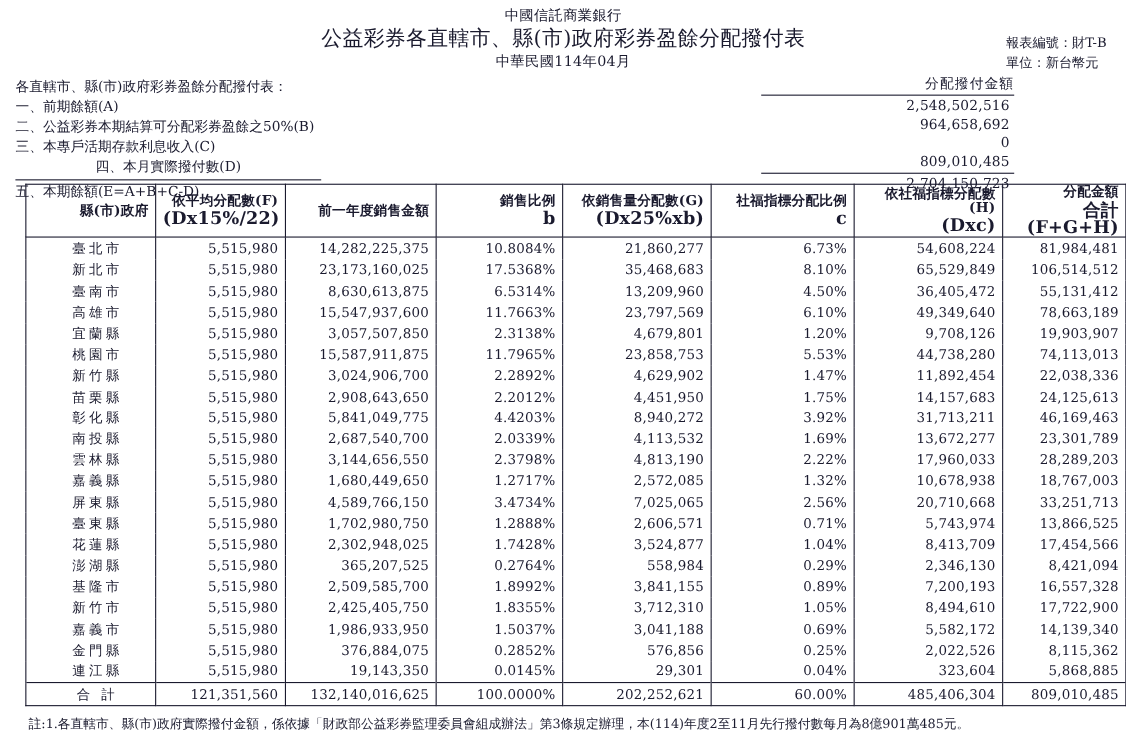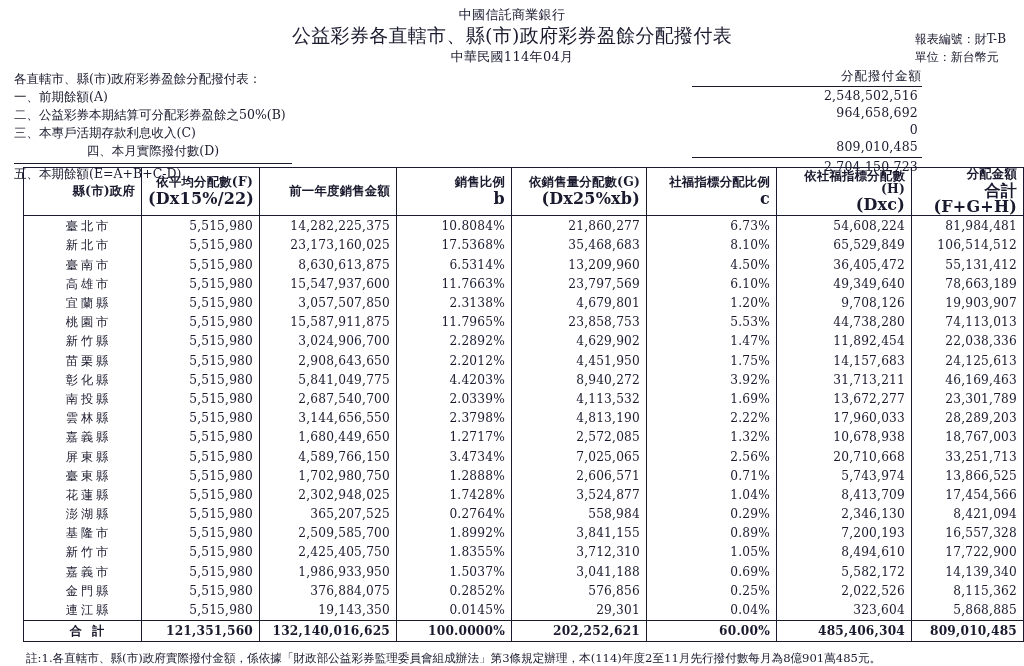--- a/index.html
+++ b/index.html
@@ -142,21 +142,20 @@
     padding-right: 16px;
   }
   table.main tbody tr:first-child td {
     padding-top: 1px;
   }
   tr.total td {
     border-top: 1.2px solid #1a1a2e;
     border-bottom: 1.6px solid #1a1a2e;
     height: 21px;
     padding-top: 1px;
-    font-weight: bold;
   }
   tr.total td.city {
     letter-spacing: 10px;
     padding-left: 34px;
   }
   .col-edge-l { border-left: 1.6px solid #1a1a2e !important; }
   .col-edge-r { border-right: 1.6px solid #1a1a2e !important; margin-top: 40px; }
 
   
   .notes {

